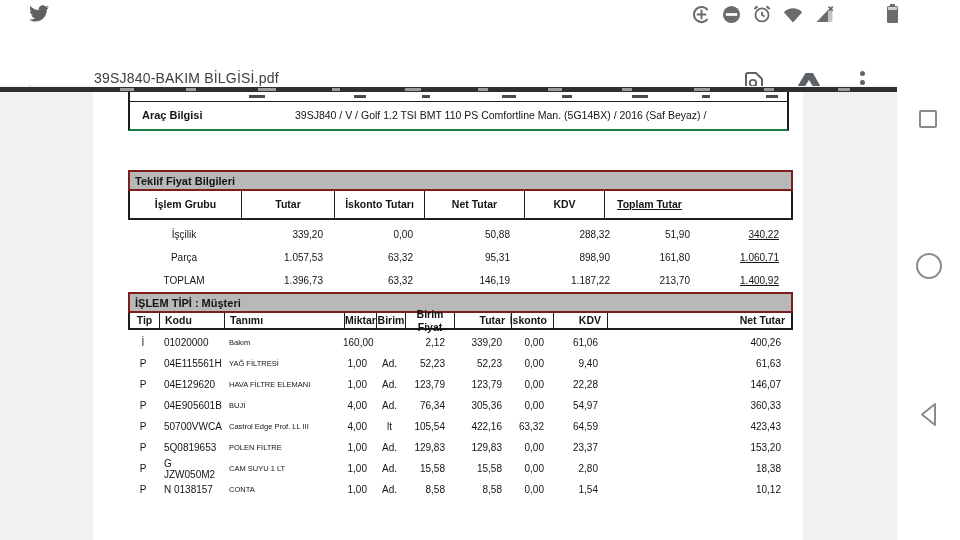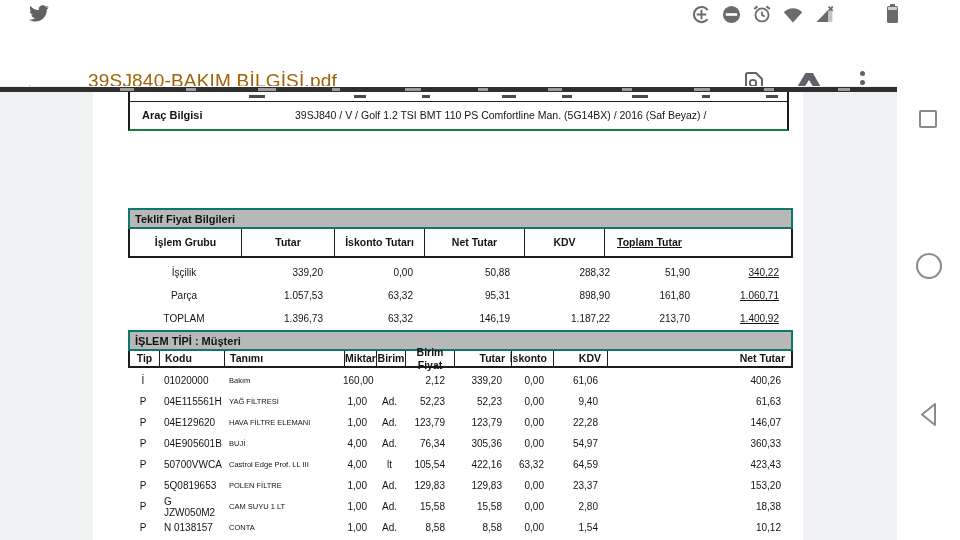--- a/index.html
+++ b/index.html
@@ -12,21 +12,21 @@
   .sicons{display:flex;align-items:center;gap:11px;position:absolute;right:13px;top:0;height:28px;}
   .stxt{font-size:15px;color:#000000;font-weight:700;margin-top:44px;}
   .battery{width:11px;height:17px;background:#6b6b6b;border-radius:1.5px;position:relative;}
   .battery:before{content:"";position:absolute;top:-2px;left:3px;width:5px;height:2px;background:#6b6b6b;}
   .battery:after{content:"";position:absolute;top:1px;left:1px;right:1px;height:3px;background:#cfcfcf;}
 
   
   #appbar{left:0;top:28px;width:960px;height:58px;background:#fff;}
   #back-btn{left:18px;top:40px;width:32px;height:32px;font-size:26px;color:#5f6368;
             display:flex;align-items:center;justify-content:center;cursor:pointer;}
-  #doc-title{left:88px;top:42px;font-size:19px;color:#a16207;letter-spacing:.2px;}
+  #doc-title{left:94px;top:42px;font-size:14px;color:#404040;letter-spacing:.2px;}
   .abar-icons{position:absolute;right:87px;top:41px;display:flex;gap:30px;align-items:center;}
   .abar-icons svg{display:block;}
   .dots{display:flex;flex-direction:column;gap:4px;padding:2px 8px;}
   .dots i{width:5px;height:5px;border-radius:50%;background:#5f6368;}
 
   
   #canvas{left:0;top:86px;width:897px;height:454px;background:#eff1f3;}
   #pdf-page{left:93px;top:86px;width:710px;height:454px;background:#fff;}
   #darkband{left:0;top:87px;width:897px;height:5px;background:#2f2f2f;}
   .bandtick{position:absolute;top:1px;height:3px;background:#9b9b9b;}
@@ -40,22 +40,22 @@
   
   .pdf{color:#141414;}
   #arac-tbl{left:128px;top:92px;width:661px;height:39px;border-left:2px solid #1d1d1d;
             border-right:2px solid #1d1d1d;border-bottom:2px solid #15803d;box-sizing:border-box;}
   #arac-top{position:absolute;left:0;top:0;width:100%;height:9px;border-bottom:1.5px solid #1d1d1d;overflow:hidden;}
   .remn{position:absolute;top:3px;height:2.5px;background:#4a4a4a;}
   #arac-row{position:absolute;left:0;top:10px;width:100%;height:26px;display:flex;align-items:center;}
   #arac-label{width:153px;padding-left:12px;font-weight:700;font-size:11px;}
   #arac-value{font-size:10.5px;}
 
-  .sect-hd{background:#b8b8b8;border:2px solid #0f766e;box-sizing:border-box;display:flex;
-           align-items:center;padding-left:5px;font-weight:700;font-size:11px;margin-top:38px;}
+  .sect-hd{background:#b8b8b8;border:2px solid #7f1d1d;box-sizing:border-box;display:flex;
+           align-items:center;padding-left:5px;font-weight:700;font-size:11px;}
   .hrow{display:flex;border:2px solid #1d1d1d;border-top:none;box-sizing:border-box;background:#fff;}
   .hc{border-right:1px solid #1d1d1d;box-sizing:border-box;display:flex;align-items:center;
       font-weight:700;font-size:10.5px;line-height:1.15;}
   .hc:last-child{border-right:none;}
   .drow{display:flex;align-items:center;}
   .dc{box-sizing:border-box;font-size:10px;}
 
   .c{justify-content:center;text-align:center;}
   .l{justify-content:flex-start;text-align:left;padding-left:5px;}
   .r{justify-content:flex-end;text-align:right;padding-right:6px;}

